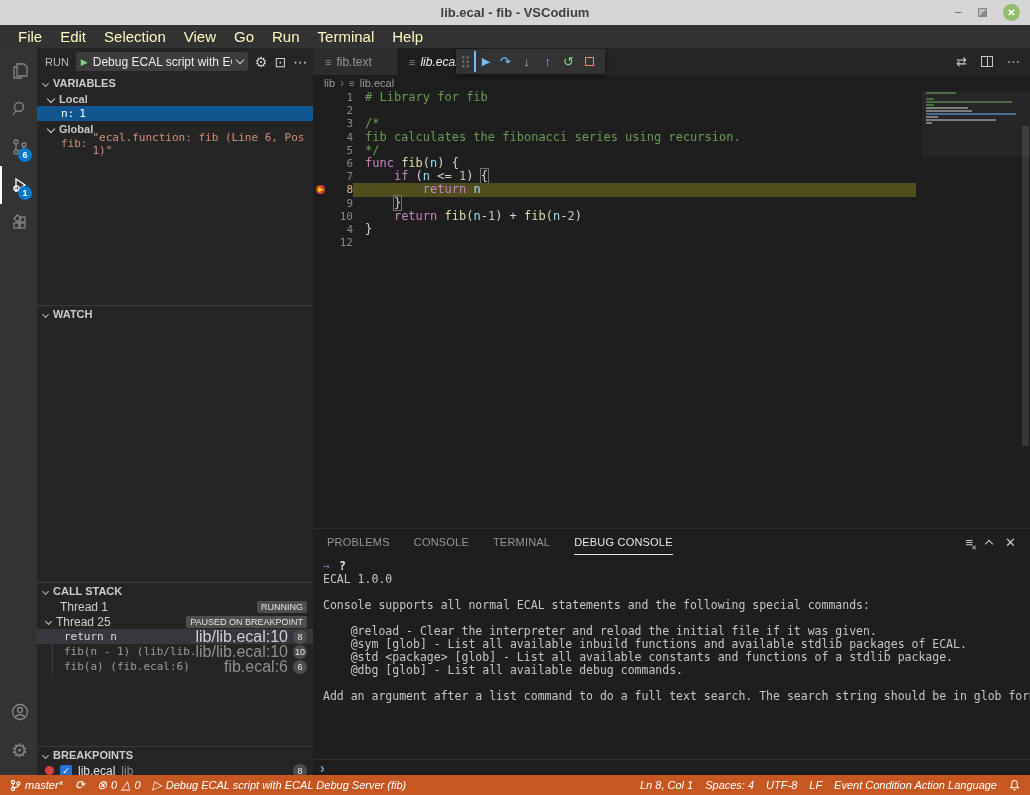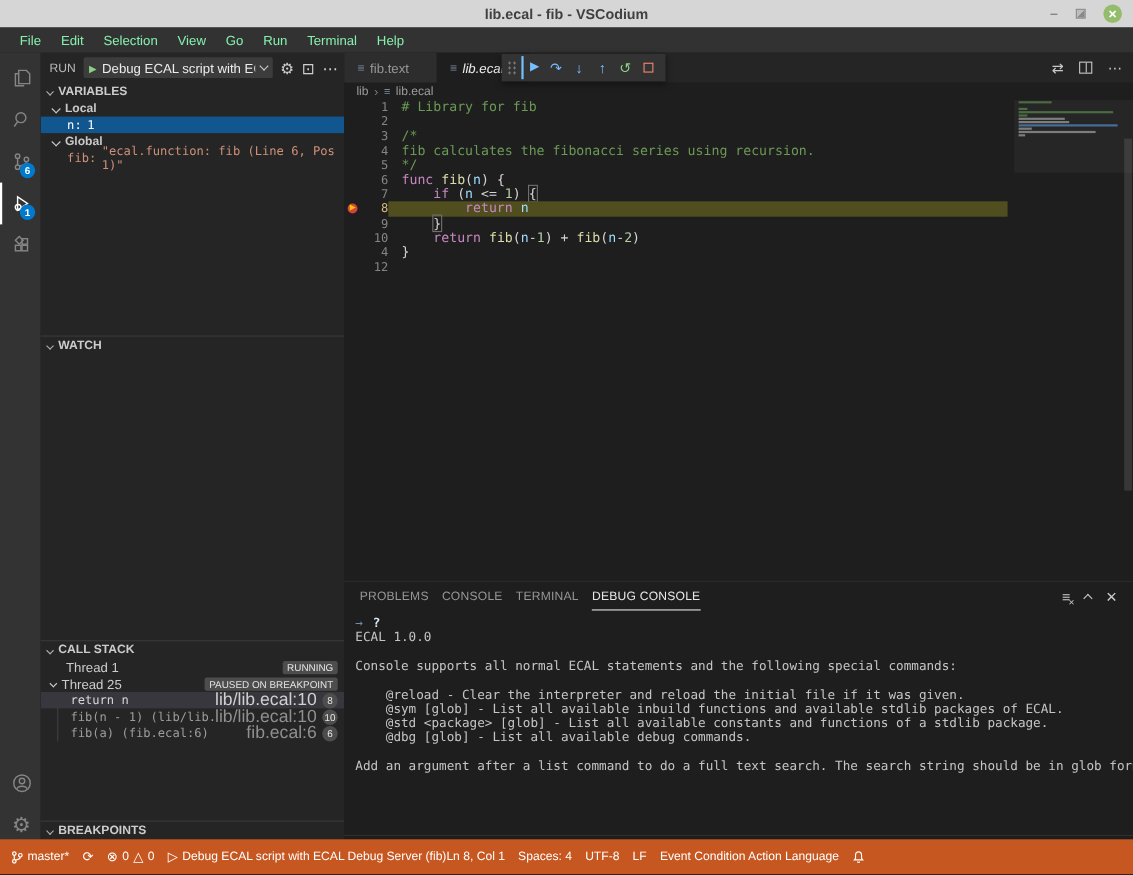--- a/index.html
+++ b/index.html
@@ -13,21 +13,21 @@
   .title-text { font-size:13px; font-weight:bold; color:#404040; }
   .win-controls { position:absolute; right:10px; top:0; height:25px; display:flex; align-items:center; gap:16px; }
   .win-min, .win-restore { color:#6d6d6d; font-size:13px; line-height:1; }
   .win-restore-box { width:9px; height:9px; border:1px solid #8a8a8a; background:linear-gradient(135deg,#bdbdbd 50%,#8a8a8a 50%); }
   .win-close { width:17px; height:17px; border-radius:50%; background:var(--close-green); color:#fff;
                font-size:10px; display:flex; align-items:center; justify-content:center; font-weight:bold; }
 
   
   .menubar { position:absolute; top:25px; left:0; right:0; height:23px; background:#323233;
              display:flex; align-items:center; padding-left:9px; }
-  .menu-item { color:#86efac; font-size:12px; padding:0 9px; cursor:default; }
+  .menu-item { color:#fef9c3; font-size:15px; padding:0 9px; cursor:default; }
 
   
   .main { position:absolute; top:48px; left:0; right:0; bottom:20px; }
 
   
   .activitybar { position:absolute; left:0; top:0; width:37px; height:100%; background:#333333; }
   .act-icon { width:37px; height:38px; display:flex; align-items:center; justify-content:center;
               color:#858585; position:relative; border-left:2px solid transparent; }
   .act-icon.active { color:#ffffff; border-left:2px solid #ffffff; }
   .act-icon svg { stroke:currentColor; fill:none; stroke-width:1.3; }
@@ -135,41 +135,41 @@
   .bp-cur-dot { position:absolute; left:3px; top:2px; width:9px; height:9px; border-radius:50%; background:var(--bp-red); }
   .bp-cur-arrow { position:absolute; left:5px; top:0px; color:var(--arrow-yellow); font-size:9px; }
 
   .minimap { position:absolute; right:14px; top:44px; width:90px; }
   .mm-line { height:2px; margin-bottom:1px; }
   .mm-slider { position:absolute; right:0; top:43px; width:108px; height:66px; background:rgba(121,121,121,0.1); }
   .scroll-thumb { position:absolute; right:1px; top:78px; width:7px; height:320px; background:rgba(121,121,121,0.28); }
 
   
   .panel { position:absolute; left:0; right:0; top:480px; height:247px; background:#1e1e1e; border-top:1px solid #2b2b2b; }
-  .panel-tabs-row { position:relative; height:26px; display:flex; align-items:center; padding-left:14px; gap:12px; }
+  .panel-tabs-row { position:relative; height:26px; display:flex; align-items:center; padding-left:14px; gap:24px; }
   .panel-tab { height:26px; display:flex; align-items:center; font-size:11px; color:#969696; letter-spacing:.2px; }
   .panel-tab.active { color:#e7e7e7; border-bottom:1px solid #e7e7e7; }
   .filter-box { position:absolute; right:97px; top:4px; width:194px; height:19px; background:#3c3c3c;
                 border:none; color:#bbbbbb; font-size:11.5px; padding:0 6px; font-family:"Liberation Sans",sans-serif; }
   .filter-box::placeholder { color:#989898; }
   .panel-actions { position:absolute; right:14px; top:0; height:26px; display:flex; align-items:center; gap:13px; color:#cccccc; }
   .pa-glyph { font-size:13px; position:relative; }
   .pa-sub-x { position:absolute; right:-4px; bottom:-2px; font-size:7px; }
   .console { position:absolute; top:30px; left:10px; }
   .console-line { height:13px; white-space:pre; font:11.5px "DejaVu Sans Mono", monospace; color:#c5c5c5; }
   .console-line .arrow { color:#6a8fb0; margin-right:9px; }
   .console-line .prompt-q { color:#dbeaf7; font-weight:bold; }
   .console-input { position:absolute; bottom:0; left:0; right:0; height:16px; border-top:1px solid #2f2f2f;
                    display:flex; align-items:center; padding-left:7px; }
   .console-prompt { color:#6f9fc8; font-size:14px; font-weight:bold; line-height:1; }
 
   
-  .statusbar { position:absolute; bottom:0; left:0; right:0; height:32px; background:var(--status-bg);
-               display:flex; align-items:center; padding:0 10px;
-               color:#ffffff; font-size:11px; }
+  .statusbar { position:absolute; bottom:0; left:0; right:0; height:20px; background:var(--status-bg);
+               display:flex; align-items:center; justify-content:space-between; padding:0 10px;
+               color:#ffffff; font-size:11px;font-style:italic; }
   .sb-group { display:flex; align-items:center; gap:12px; }
   .sb-item { display:flex; align-items:center; gap:4px; white-space:nowrap; }
   .sb-glyph { font-size:12px; line-height:1; }
   .sb-item svg { stroke:#ffffff; fill:none; stroke-width:1.1; }
 </style>
 </head>
 <body>
 
 <div class="screen">
 

